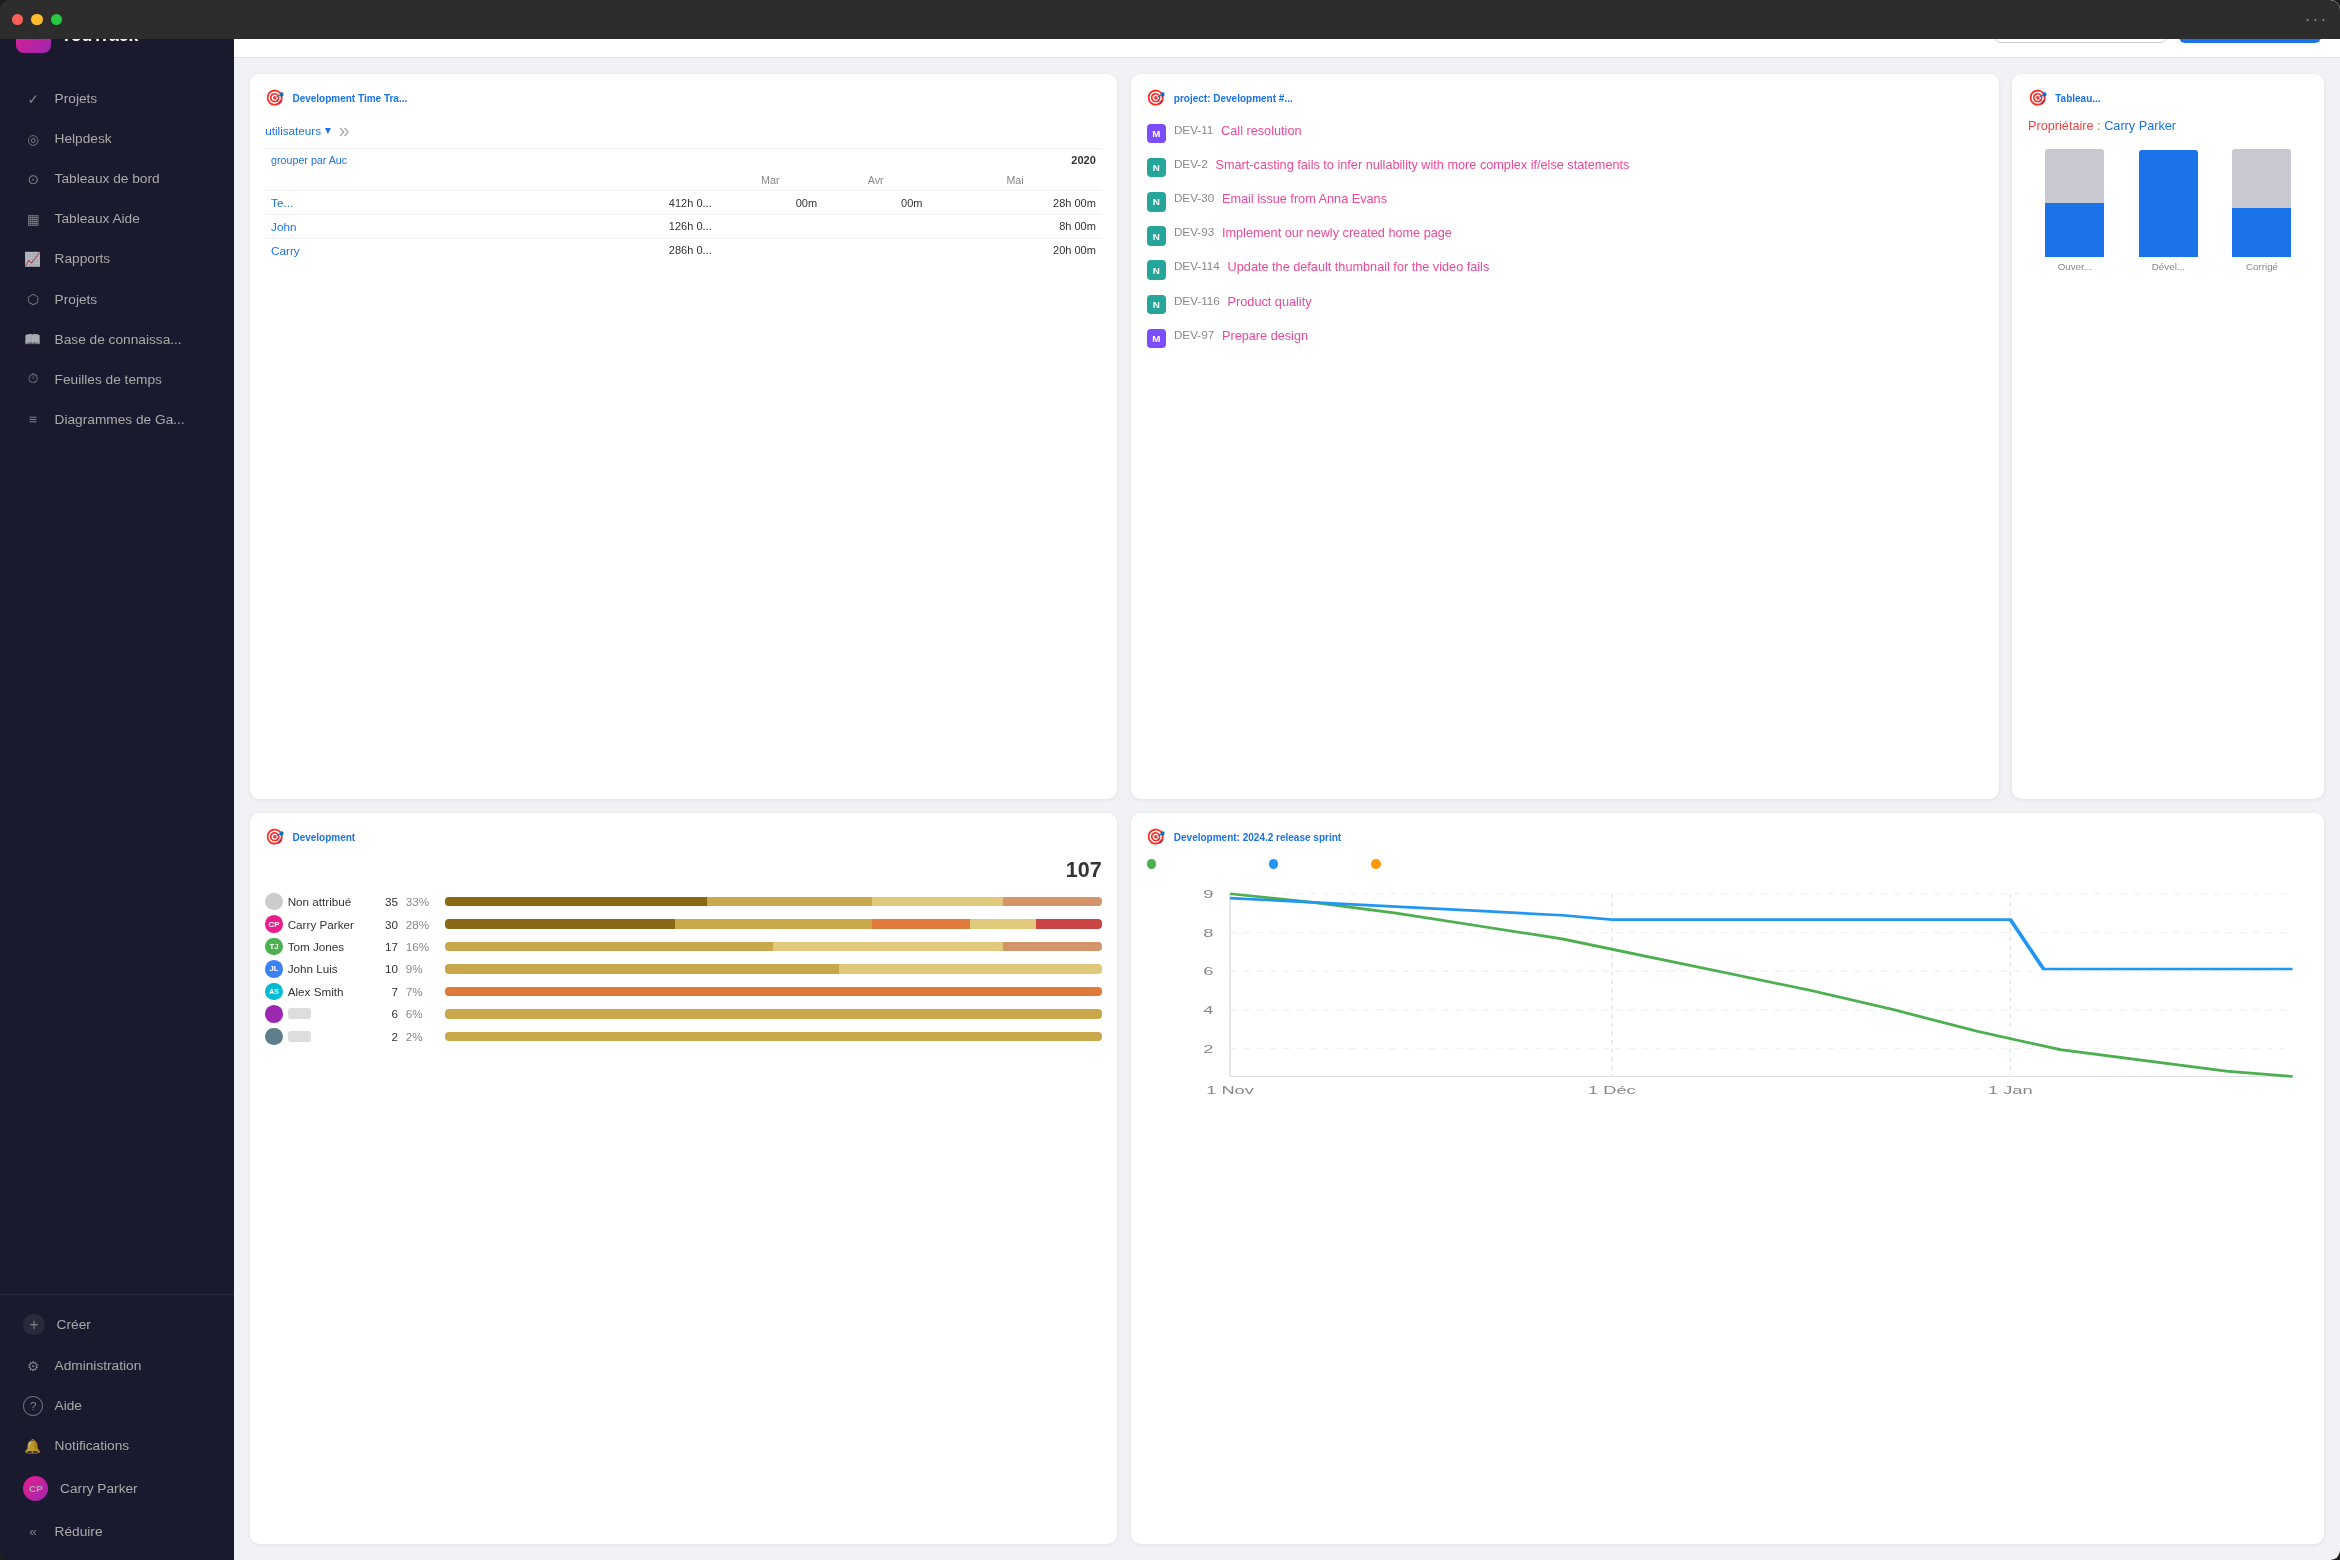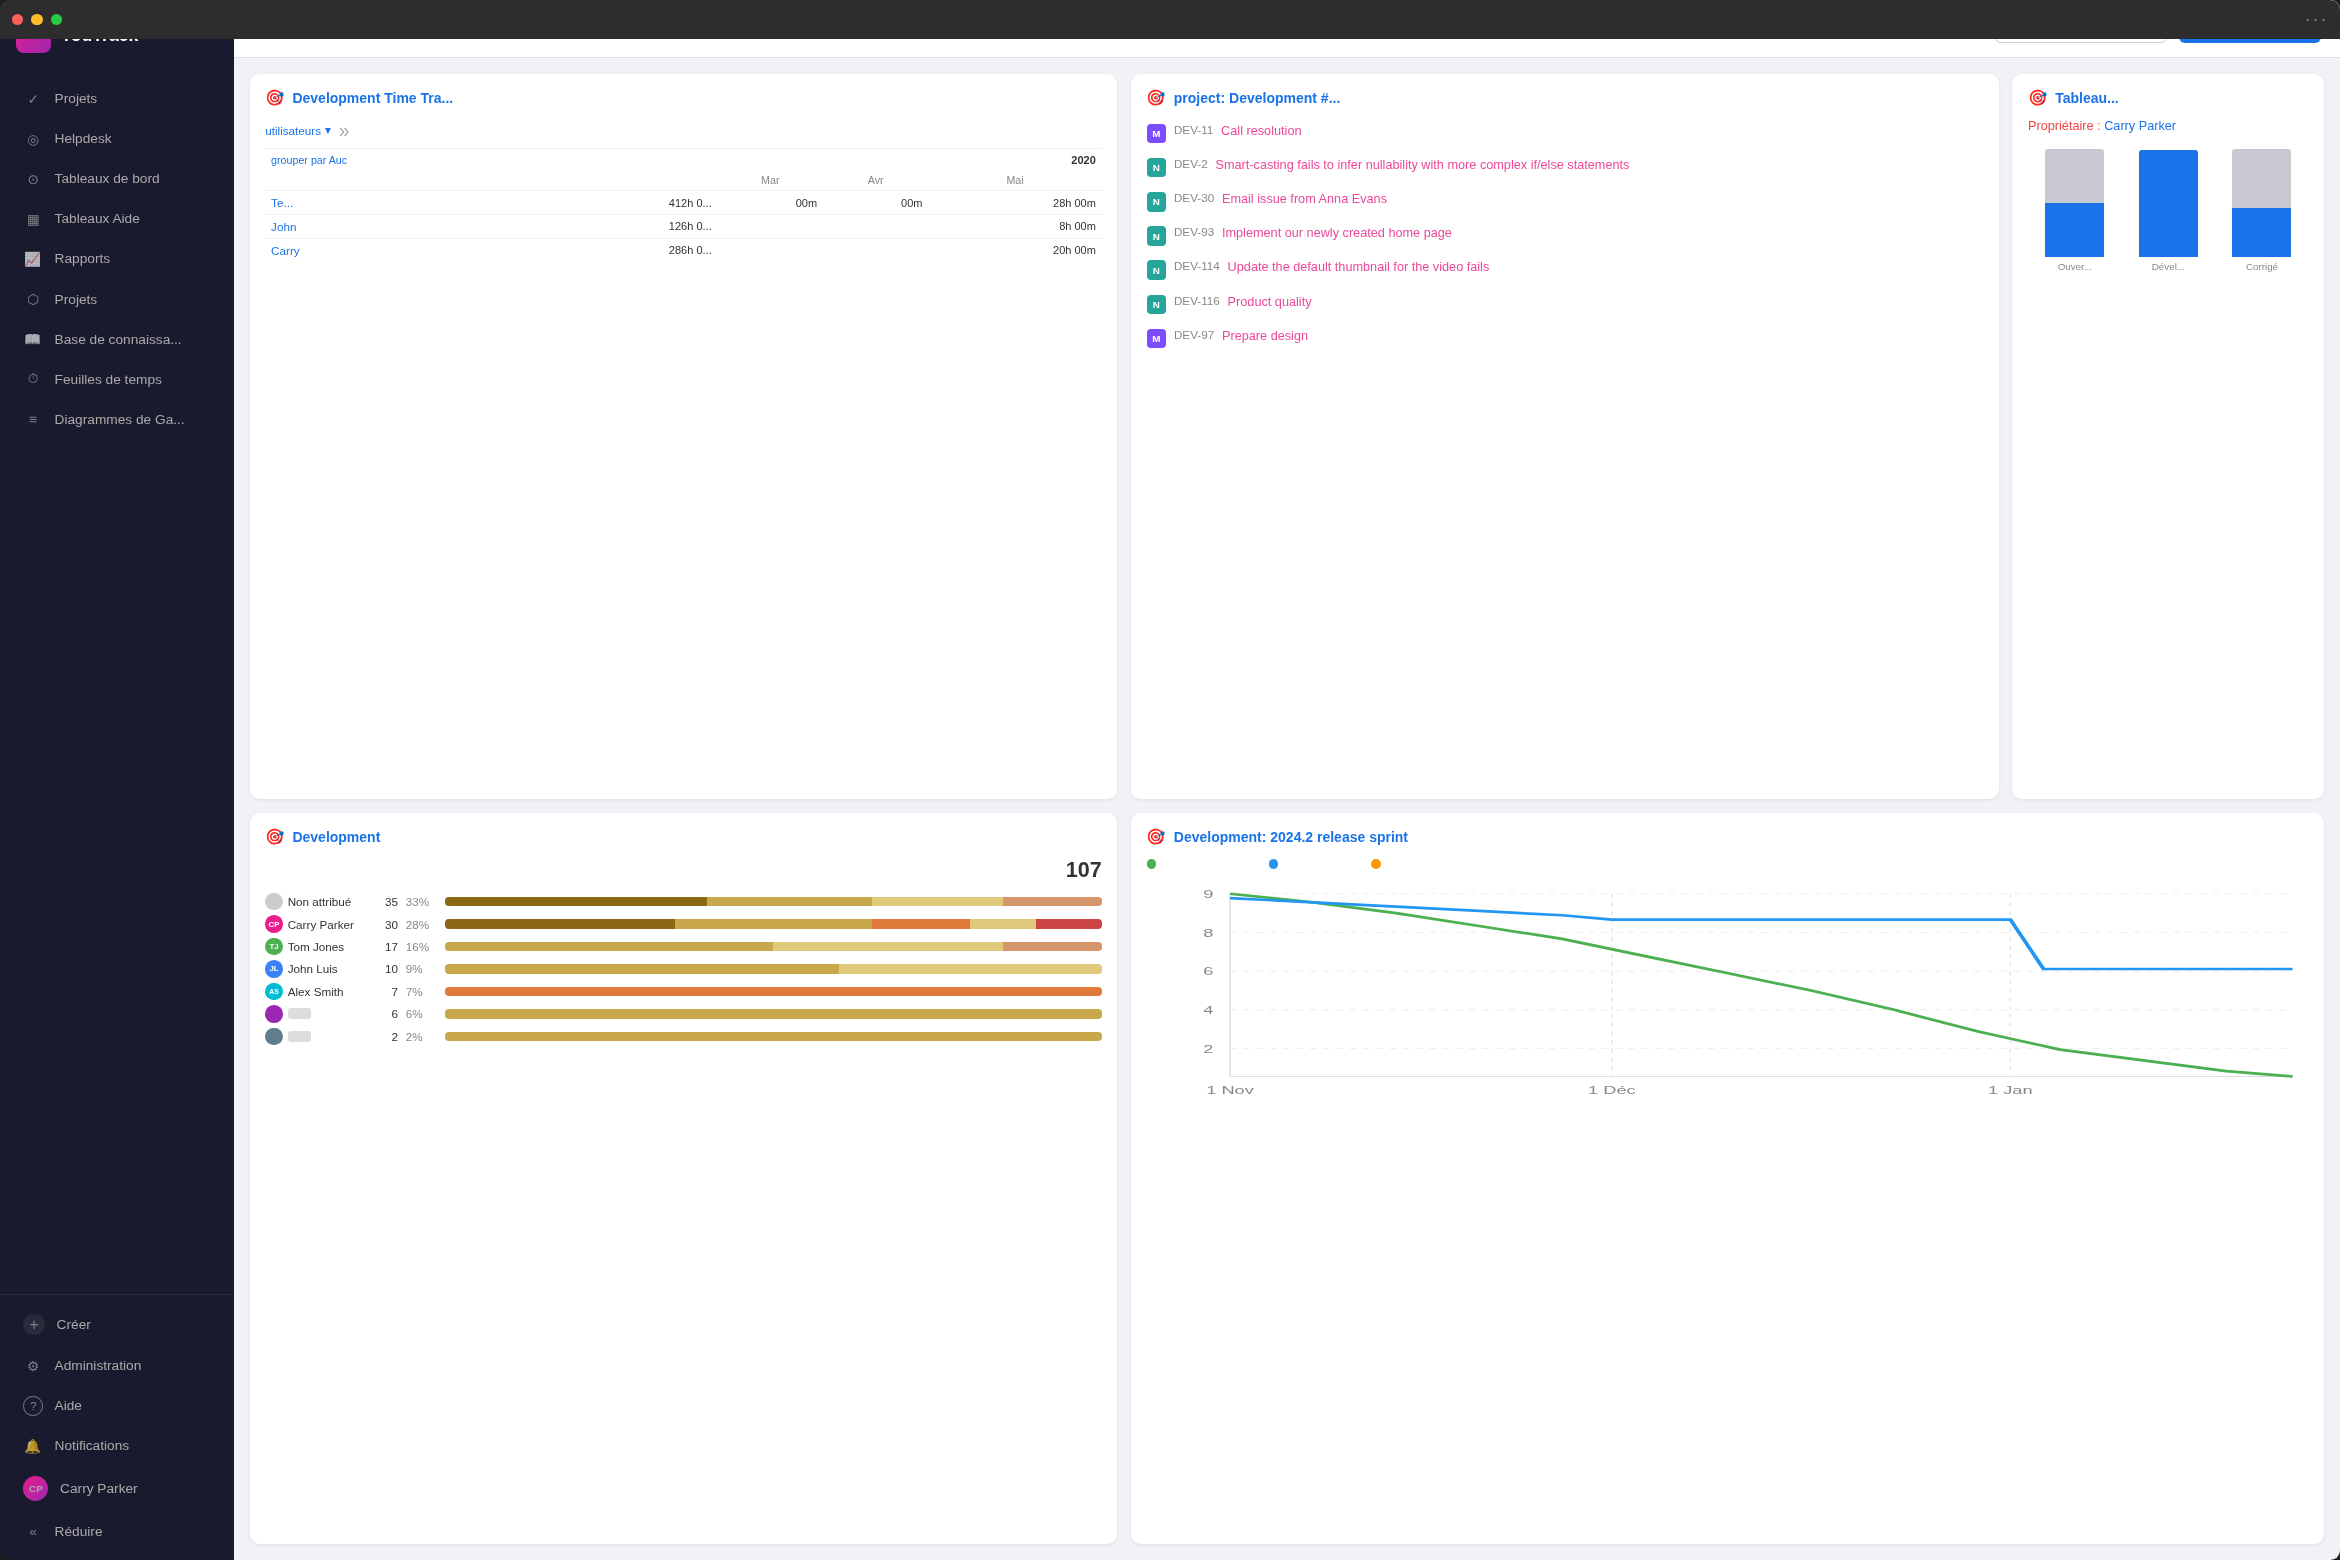--- a/index.html
+++ b/index.html
@@ -33,21 +33,21 @@
     .btn-new-dashboard { padding: 6.8px 13.7px; border: 1px solid #ccc; border-radius: 5.9px; background: #fff; color: #333; font-size: 12.7px; cursor: pointer; }
     .btn-add-widget { padding: 6.8px 15.6px; border-radius: 5.9px; background: #1a73e8; color: #fff; font-size: 12.7px; cursor: pointer; border: none; display: flex; align-items: center; gap: 5.9px; }
 
     
     .dashboard { flex: 1; padding: 15.6px; overflow-y: auto; display: grid; grid-template-columns: 1fr 1fr 312px; grid-template-rows: auto auto; gap: 13.7px; }
 
     
     .widget-card { background: #fff; border-radius: 9.8px; padding: 15.6px; box-shadow: 0 1px 3.9px rgba(0,0,0,0.08); overflow: hidden; }
     .widget-header { display: flex; align-items: center; gap: 7.8px; margin-bottom: 11.7px; }
     .widget-icon { font-size: 15.6px; }
-    .widget-title { font-size: 14px; font-weight: 600; color: #1a73e8; }
+    .widget-title { font-size: 10px; font-weight: 600; color: #1a73e8; }
 
     
     .time-table { width: 100%; font-size: 11.7px; border-collapse: collapse; }
     .time-table th { color: #666; font-weight: 500; padding: 3.9px 5.9px; text-align: right; }
     .time-table th:first-child { text-align: left; }
     .time-table td { padding: 4.9px 5.9px; border-top: 1px solid #f0f0f0; }
     .time-table td:first-child { color: #1a73e8; font-weight: 500; }
     .time-table td:not(:first-child) { text-align: right; color: #333; font-size: 11px; }
     .time-header-row th { text-align: center; color: #888; font-size: 10.7px; }
     .year-header { text-align: center; color: #555; font-size: 11.7px; font-weight: 600; }

